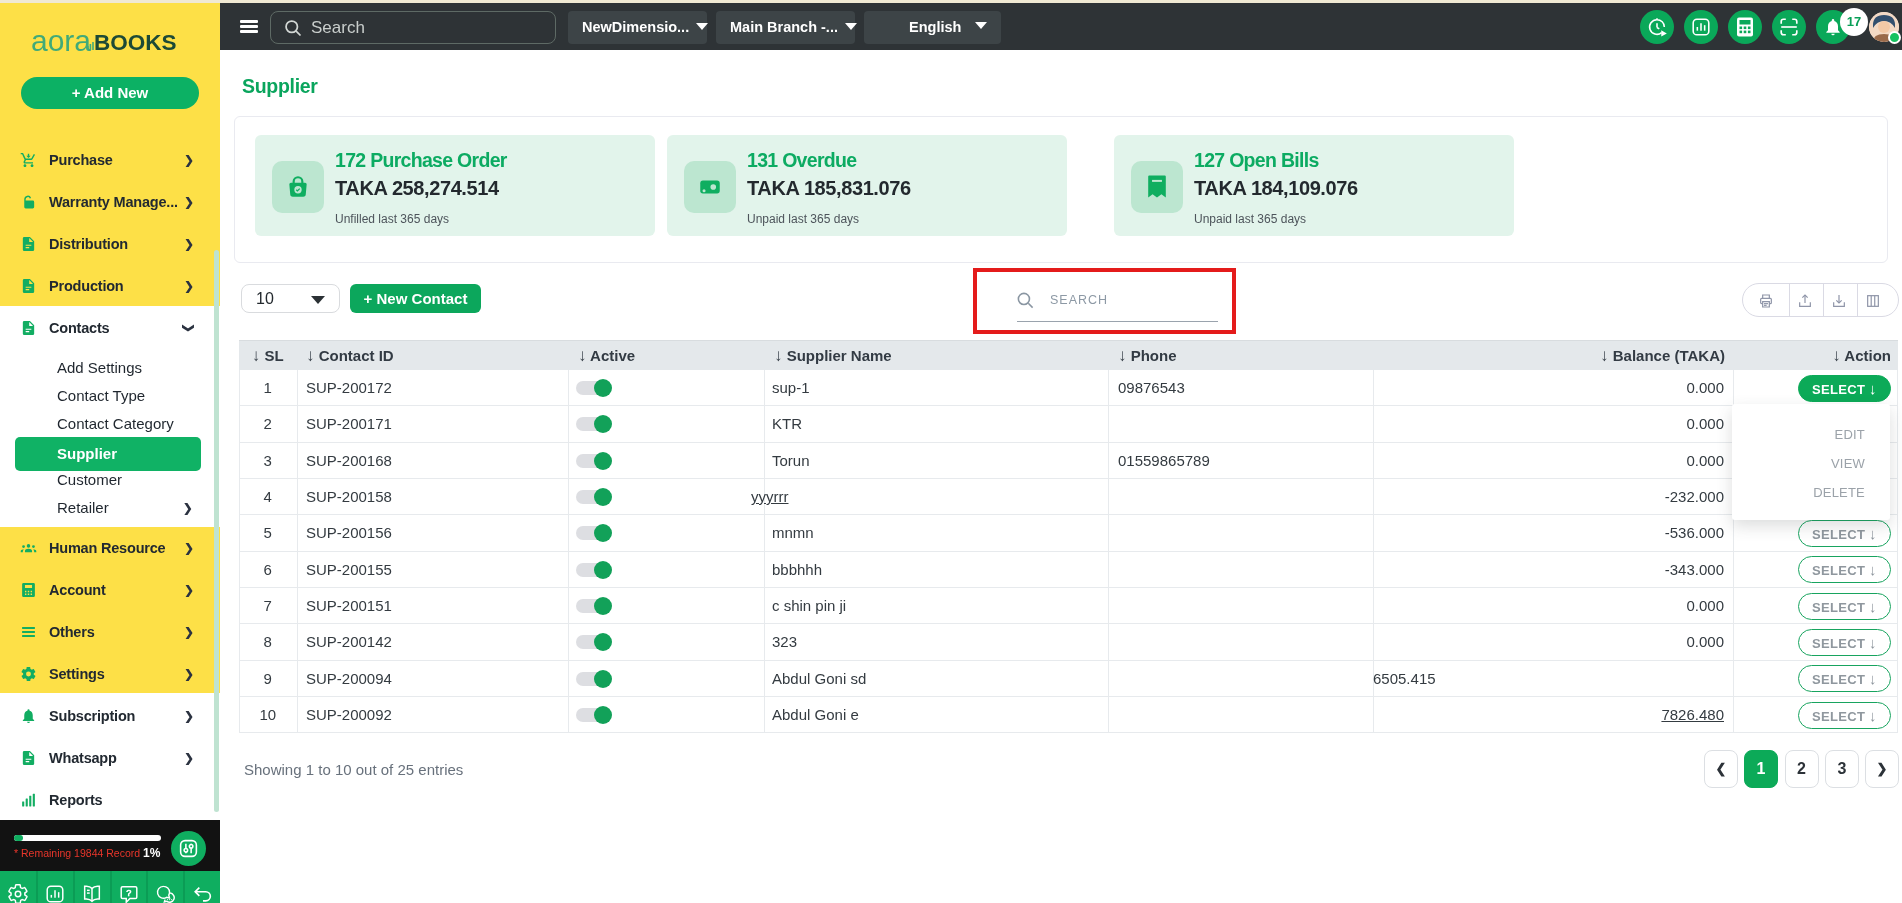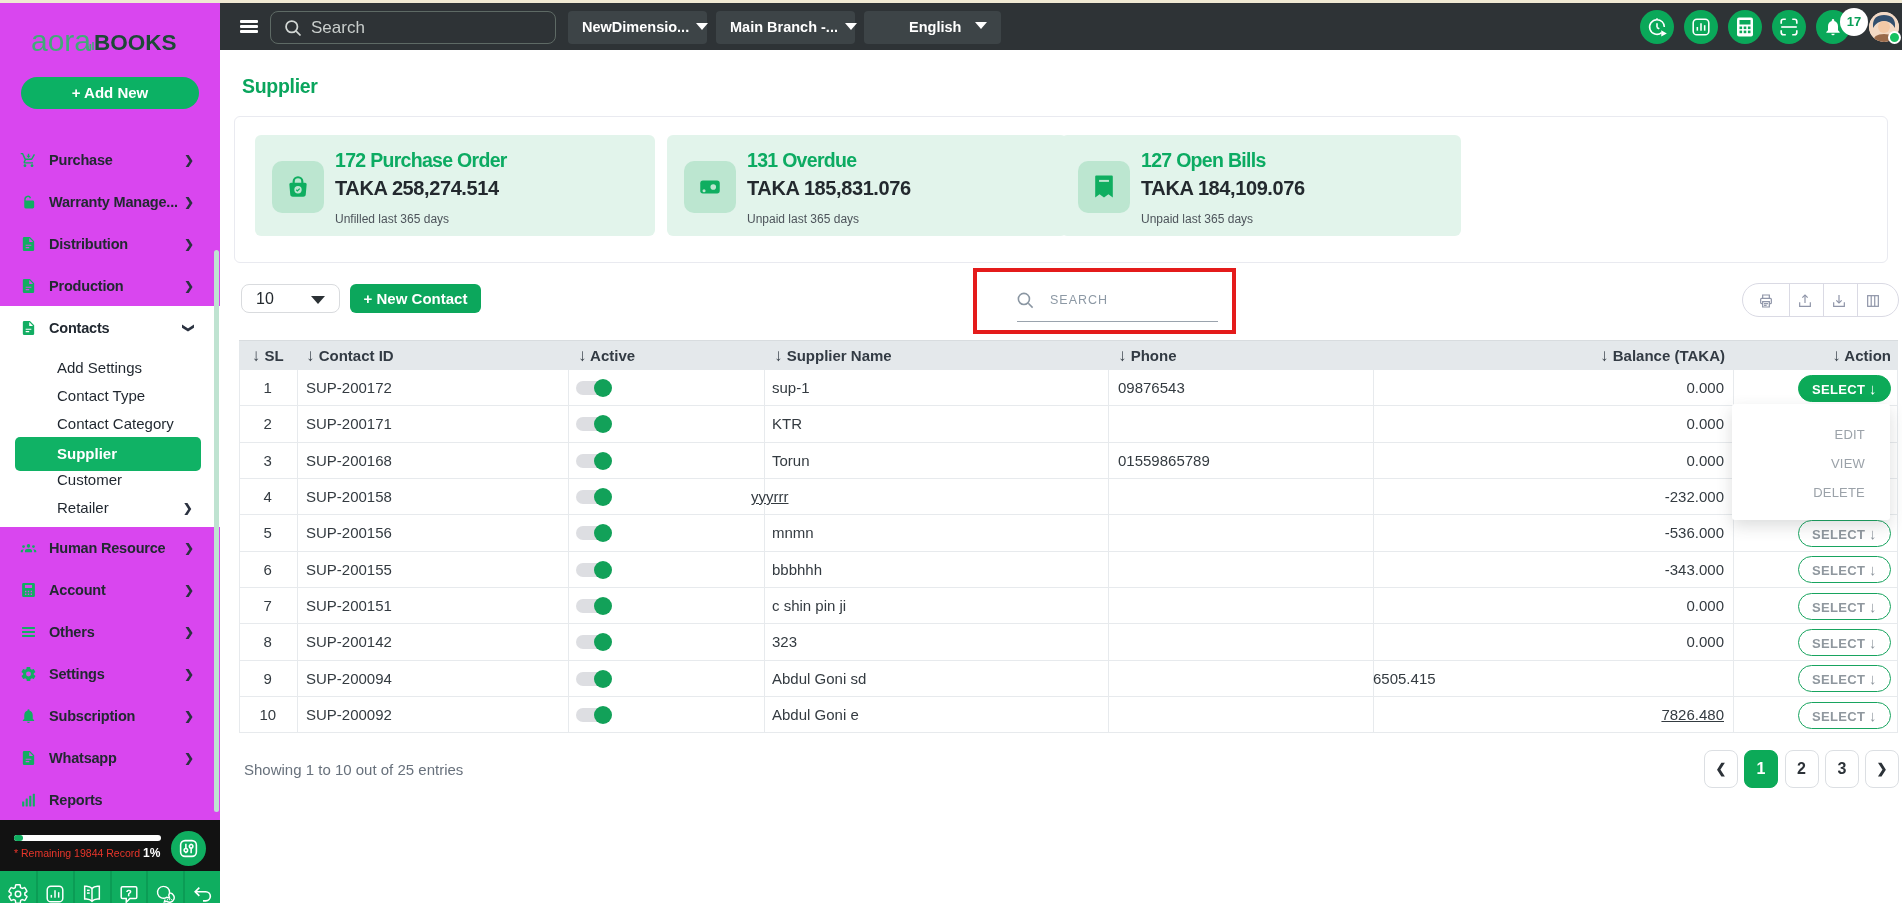--- a/index.html
+++ b/index.html
@@ -2,21 +2,21 @@
 <html><head>
 <meta charset="utf-8">
 <style>
 * { margin:0; padding:0; box-sizing:border-box; }
 html,body { width:1902px; height:903px; overflow:hidden; font-family:"Liberation Sans", sans-serif; background:#fff; }
 .abs { position:absolute; }
 #page { position:relative; width:1902px; height:903px; }
 
 #cream { left:0; top:0; width:1902px; height:3px; background:#f0e9d3; }
 
-#sidebar { left:0; top:3px; width:220px; height:900px; background:#d946ef; }
+#sidebar { left:0; top:3px; width:220px; height:690px; background:#fde047; }
 #sb-white { position:absolute; left:0; top:303px; width:220px; height:221px; background:#ffffff; }
 #logo { position:absolute; left:30px; top:27px; width:160px; height:34px; }
 #addnew { position:absolute; left:21px; top:74px; width:178px; height:32px; background:#0cb164; border-radius:16px; color:#fff; font-size:15px; font-weight:bold; text-align:center; line-height:32px; }
 .mi { position:absolute; left:0; width:220px; height:24px;padding-left:34px; }
 .mi .ic { position:absolute; left:20px; top:50%; transform:translateY(-50%); width:17px; height:17px; }
 .mi .lb { position:absolute; left:49px; top:50%; transform:translateY(-50%); font-size:14.5px; font-weight:bold; letter-spacing:-0.2px; color:#222931; white-space:nowrap; }
 .mi .ch { position:absolute; right:26px; top:50%; transform:translateY(-50%); font-size:11.5px; font-weight:bold; color:#2b3240; }
 .smi { position:absolute; left:57px; width:150px; height:22px; font-size:15px; color:#1f262e; line-height:22px; white-space:nowrap; }
 #supplier-active { position:absolute; left:15px; top:434px; width:186px; height:34px; background:#10b265; border-radius:5px; color:#fff; font-weight:bold; font-size:15px; line-height:34px; padding-left:42px; }
 #sb-scroll { position:absolute; left:214px; top:247px; width:5px; height:562px; background:#bfe3d1; border-radius:3px; }
@@ -320,21 +320,21 @@
           <svg style="position:absolute;left:13px;top:13px;" width="26" height="26" viewBox="0 0 24 24" fill="#0fae60">
             <rect x="3" y="6" width="18" height="12" rx="2.5"></rect>
             <circle cx="15" cy="12" r="2.6" fill="#bce6d0"></circle>
             <circle cx="6.5" cy="15.5" r="1.4" fill="#bce6d0"></circle>
           </svg>
         </div>
       <div class="t1">131 Overdue</div>
       <div class="t2">TAKA 185,831.076</div>
       <div class="t3">Unpaid last 365 days</div>
     </div>
-    <div class="scard" style="left:841px;">
+    <div class="scard" style="left:894px;">
       <div class="ibox">
           <svg style="position:absolute;left:15px;top:12px;" width="22" height="27" viewBox="0 0 20 24" fill="#0fae60">
             <path d="M3 2h14a1 1 0 0 1 1 1v19l-4-3-4 3-4-3-4 3V3a1 1 0 0 1 1-1z"></path>
             <rect x="5.5" y="6" width="9" height="1.8" fill="#bce6d0"></rect>
           </svg>
         </div>
       <div class="t1">127 Open Bills</div>
       <div class="t2">TAKA 184,109.076</div>
       <div class="t3">Unpaid last 365 days</div>
     </div>

